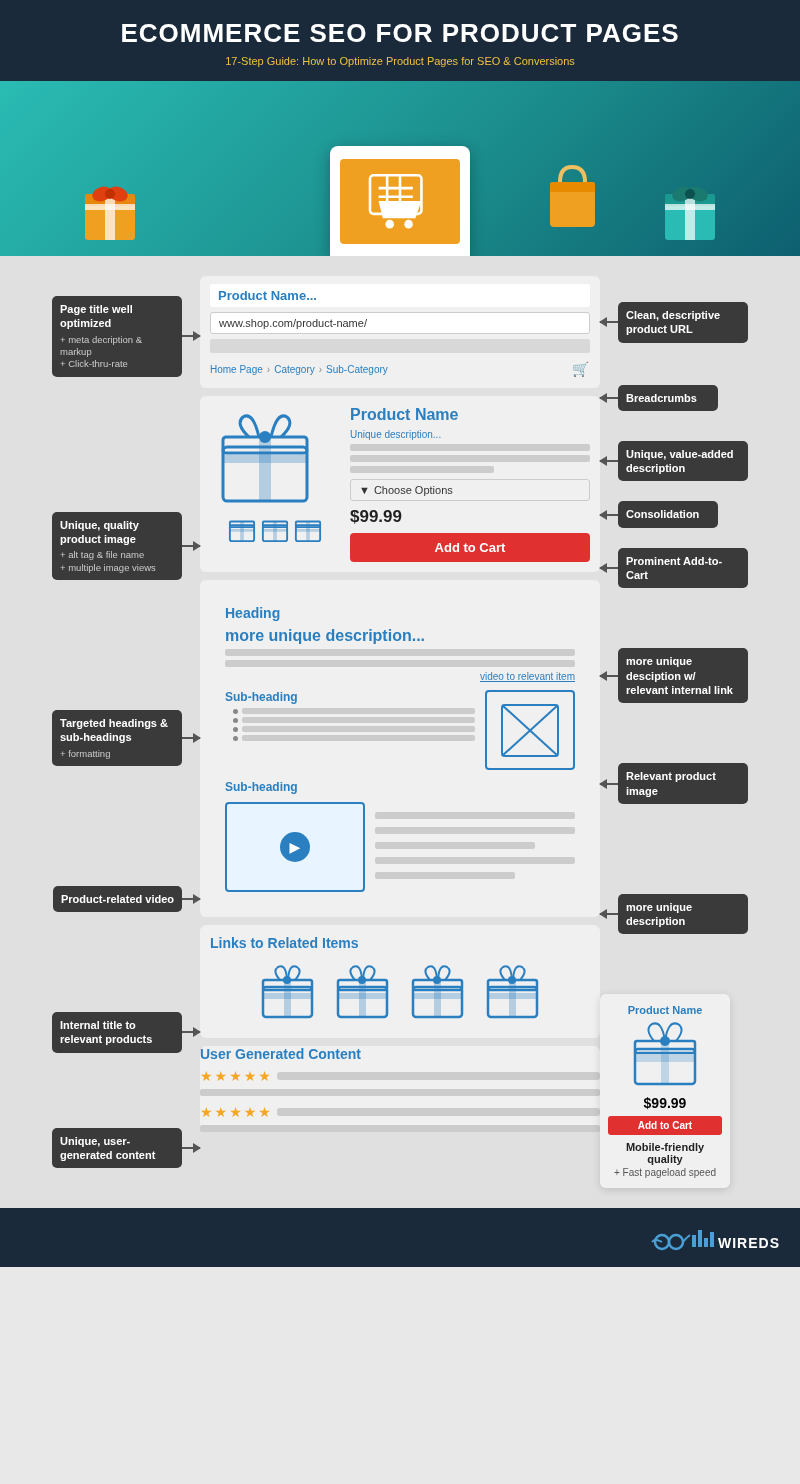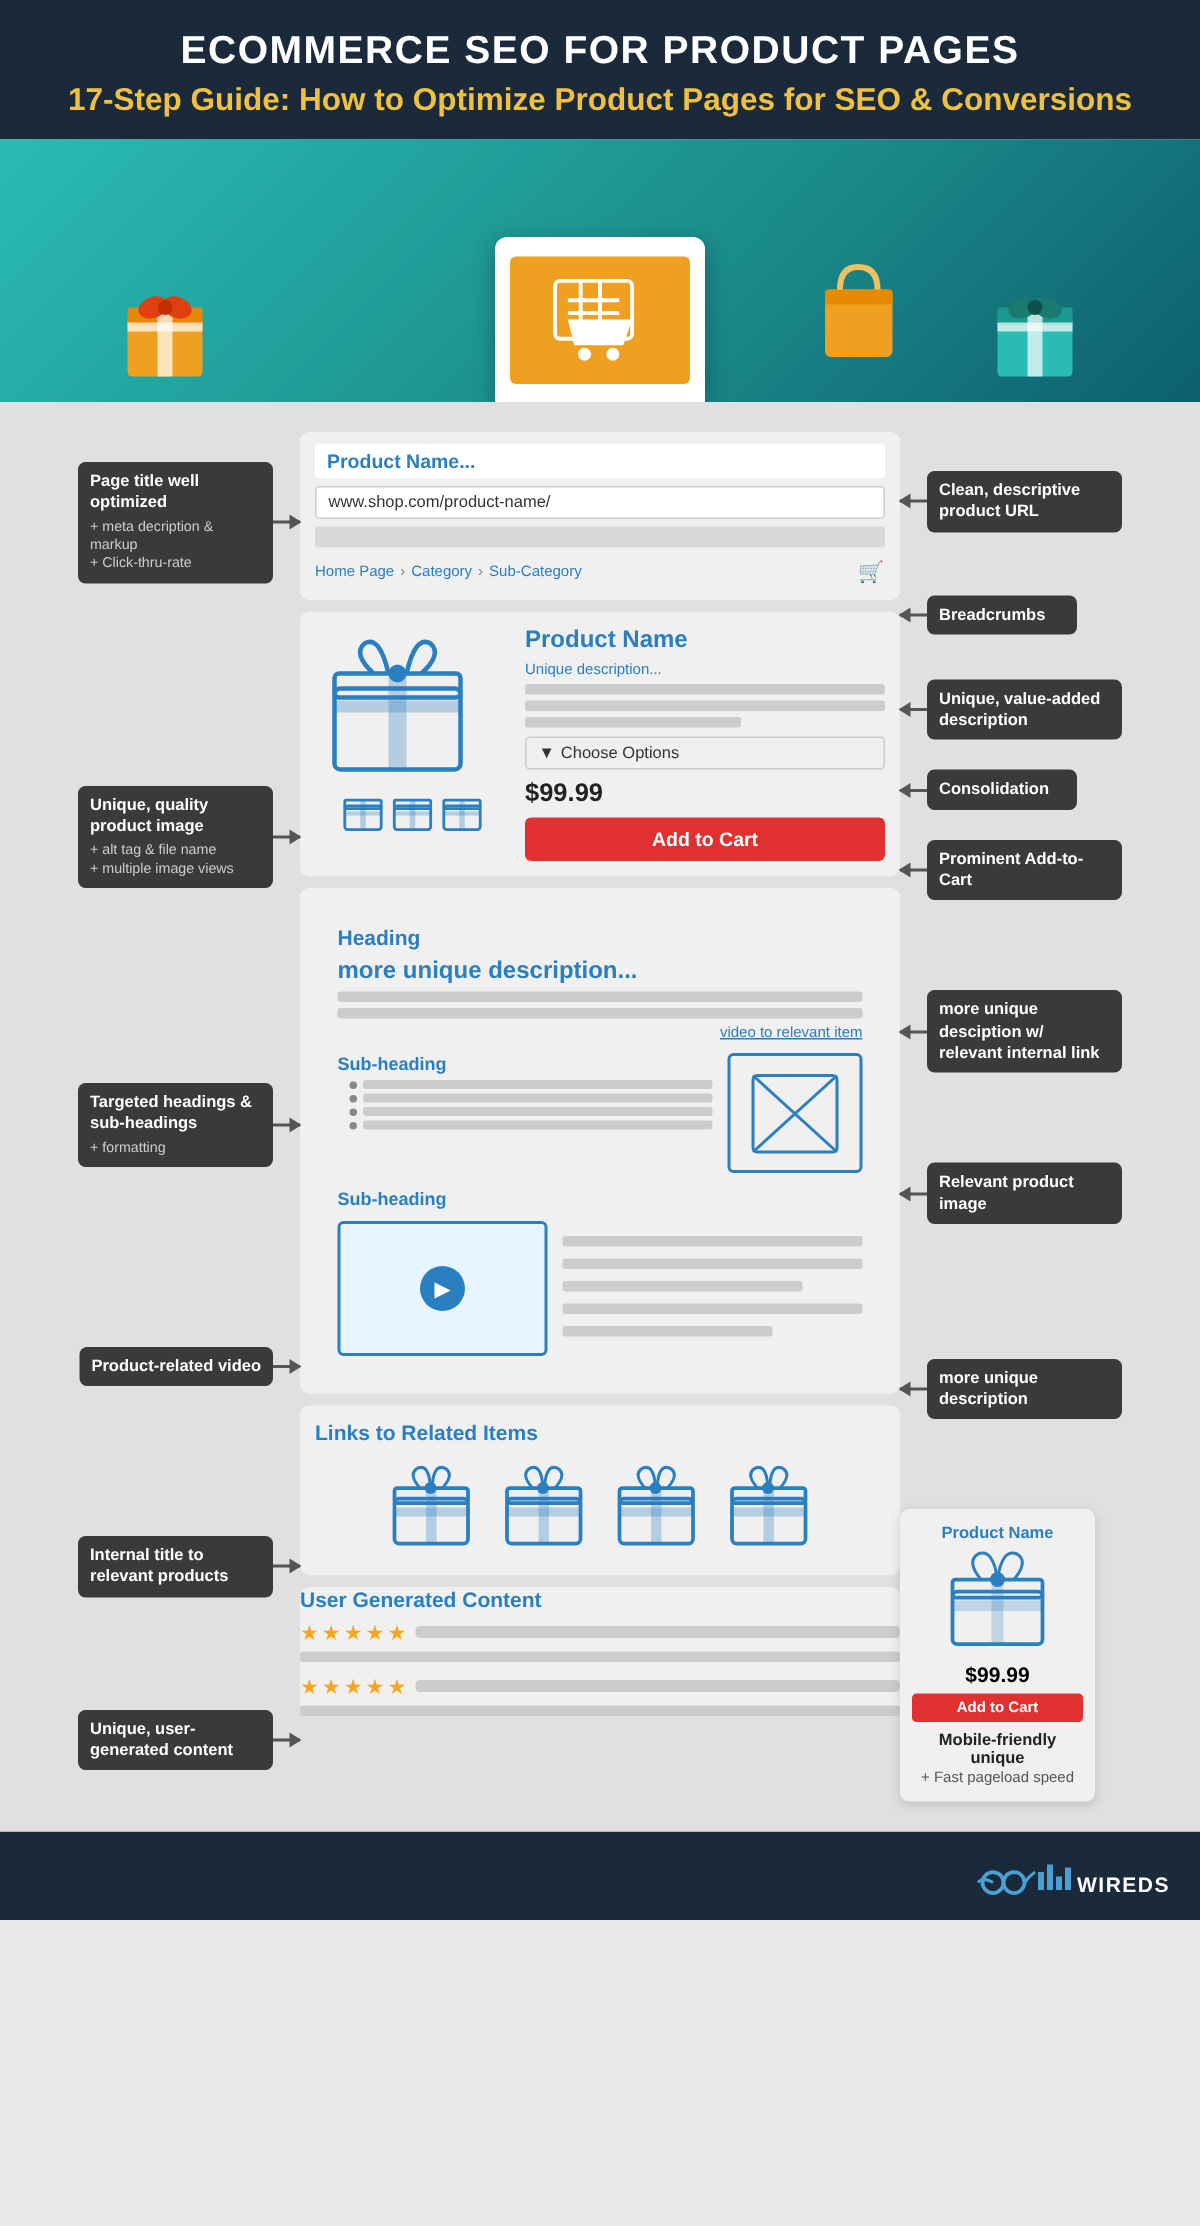--- a/index.html
+++ b/index.html
@@ -19,22 +19,22 @@
     }
     .header-title {
       color: #ffffff;
       font-size: 26px;
       font-weight: 900;
       letter-spacing: 1px;
       text-transform: uppercase;
     }
     .header-subtitle {
       color: #f0c040;
-      font-size: 21px;
-      font-weight: 700;
+      font-size: 11px;
+      font-weight: 400;
       margin-top: 6px;
     }
 
     
     .hero {
       background: linear-gradient(135deg, #2abcb4 0%, #1a8a8a 60%, #0d5f6f 100%);
       height: 175px;
       position: relative;
       display: flex;
       align-items: flex-end;
@@ -930,21 +930,21 @@
           <rect x="5" y="28" width="60" height="35" rx="3" fill="none" stroke="#2a7fc0" stroke-width="2.5"></rect>
           <rect x="5" y="20" width="60" height="12" rx="2" fill="none" stroke="#2a7fc0" stroke-width="2.5"></rect>
           <rect x="31" y="20" width="8" height="43" fill="#2a7fc0" opacity="0.25"></rect>
           <rect x="5" y="34" width="60" height="7" fill="#2a7fc0" opacity="0.25"></rect>
           <path d="M24 20 Q14 8 22 3 Q32 -1 35 20" fill="none" stroke="#2a7fc0" stroke-width="2"></path>
           <path d="M46 20 Q56 8 48 3 Q38 -1 35 20" fill="none" stroke="#2a7fc0" stroke-width="2"></path>
           <circle cx="35" cy="20" r="5" fill="#2a7fc0"></circle>
         </svg>
         <div class="card-price">$99.99</div>
         <div class="card-add-btn">Add to Cart</div>
-        <div class="card-label">Mobile-friendly unique</div>
+        <div class="card-label">Mobile-friendly quality</div>
         <div class="card-sublabel">+ Fast pageload speed</div>
       </div>
     </div>
 
   </div>
 </div>
 
 <div class="footer">
   <div class="wired-seo-logo">
     <svg width="130" height="35" viewBox="0 0 130 35">

